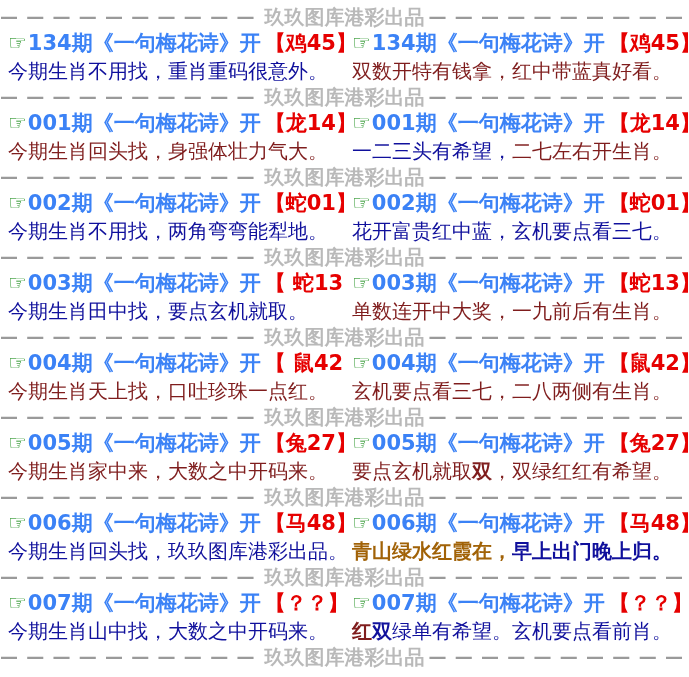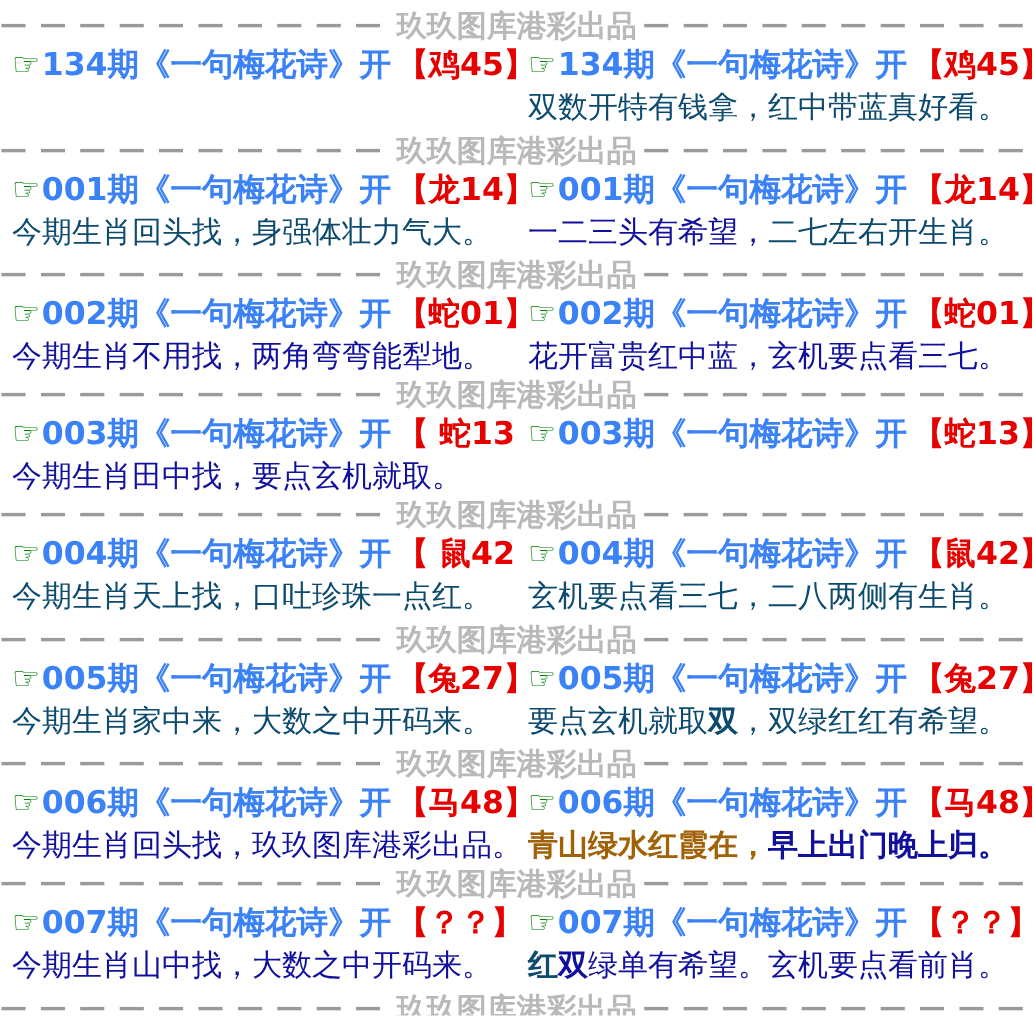--- a/index.html
+++ b/index.html
@@ -60,39 +60,40 @@
   }
   .pointer { color: #008000; margin-right: 1px; }
   .head    { color: #3b82f6; }
   .result  { color: #e60000; margin-left: 4px; }
   .poem {
     font-size: 20px;
     line-height: 28px;
     white-space: nowrap;
   }
   .c-navy  { color: #10109c; }
-  .c-red   { color: #0c4a6e; font-family: Liberation Mono, monospace; }
+  .c-red   { color: #7f1d1d; }
   .c-green { color: #a16207; }
   .seg-b   { font-weight: bold; }
 </style>
 </head>
 <body>
 
 <main id="page">
   <div class="divider">
     <span class="dash left">— — — — — — — — — — — —</span>
     <span class="label">玖玖图库港彩出品</span>
     <span class="dash right">— — — — — — — — — — — —</span>
   </div>
 
   <div class="row">
   <div class="cell">
     <div class="head-line">
       <span class="pointer">☞</span><span class="head">134期《一句梅花诗》开</span><span class="result">【鸡45】</span>
     </div>
+    <div class="poem"><span class="c-navy">今期生肖不用找，重肖重码很意外。</span></div>
   </div>
 
   <div class="cell">
     <div class="head-line">
       <span class="pointer">☞</span><span class="head">134期《一句梅花诗》开</span><span class="result">【鸡45】</span>
     </div>
     <div class="poem"><span class="c-red">双数开特有钱拿，红中带蓝真好看。</span></div>
   </div>
 </div>
 
@@ -151,20 +152,21 @@
     <div class="head-line">
       <span class="pointer">☞</span><span class="head">003期《一句梅花诗》开</span><span class="result">【 蛇13】</span>
     </div>
     <div class="poem"><span class="c-navy">今期生肖田中找，要点玄机就取。</span></div>
   </div>
 
   <div class="cell">
     <div class="head-line">
       <span class="pointer">☞</span><span class="head">003期《一句梅花诗》开</span><span class="result">【蛇13】</span>
     </div>
+    <div class="poem"><span class="c-red">单数连开中大奖，一九前后有生肖。</span></div>
   </div>
 </div>
 
   <div class="divider">
     <span class="dash left">— — — — — — — — — — — —</span>
     <span class="label">玖玖图库港彩出品</span>
     <span class="dash right">— — — — — — — — — — — —</span>
   </div>
 
   <div class="row">

